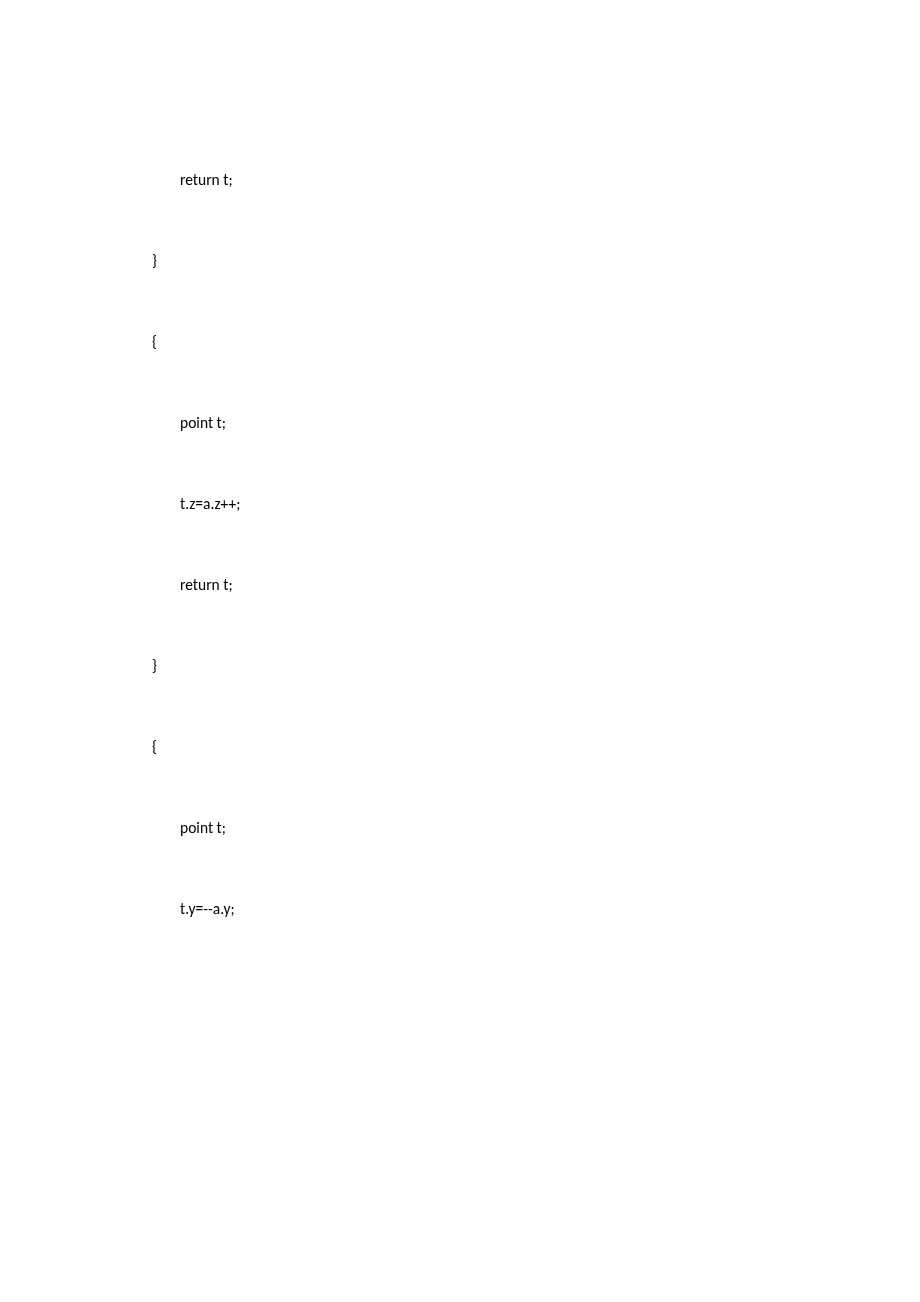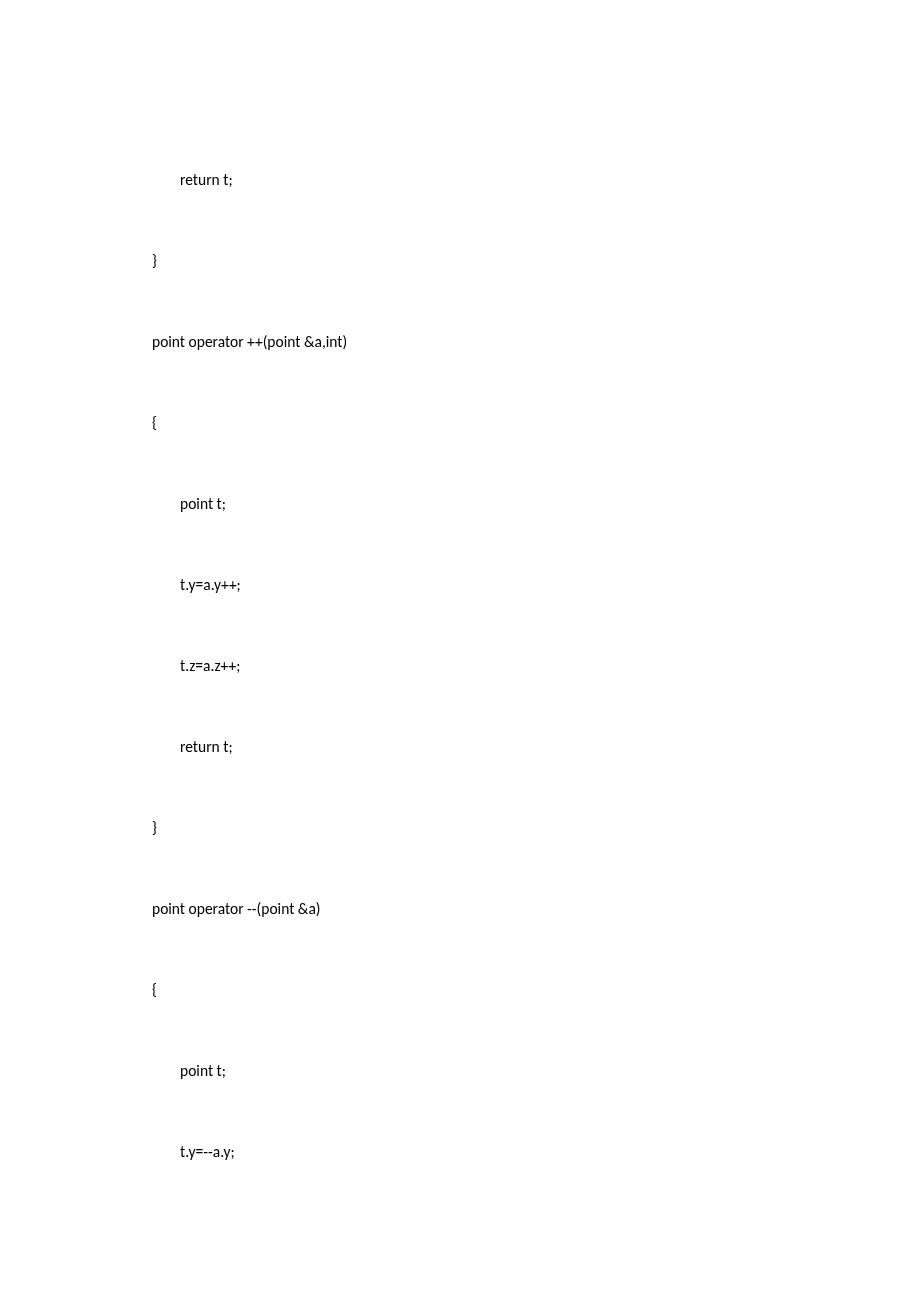--- a/index.html
+++ b/index.html
@@ -20,28 +20,25 @@
     .code-block {
       white-space: pre;
     }
   </style>
 </head>
 <body>
 
 <div class="code-block">
   <div>        return t;</div>
   <div>}</div>
-  <div>point operator ++(point &amp;a,int)</div>
   <div>{</div>
   <div>        point t;</div>
-  <div>        t.y=a.y++;</div>
   <div>        t.z=a.z++;</div>
   <div>        return t;</div>
   <div>}</div>
-  <div>point operator --(point &amp;a)</div>
   <div>{</div>
   <div>        point t;</div>
   <div>        t.y=--a.y;</div>
   
   
   
   
   
   
   

